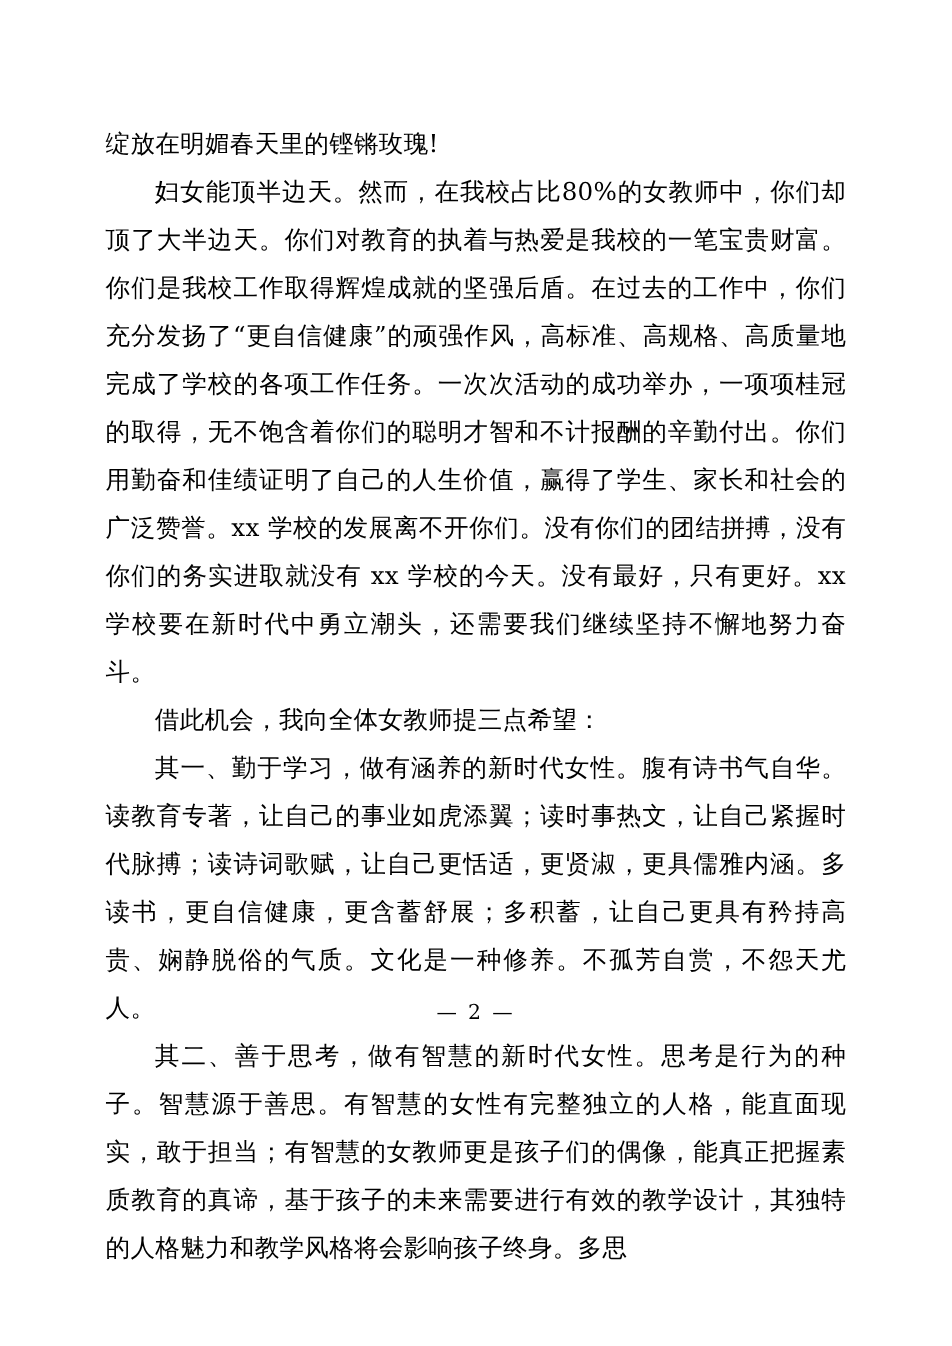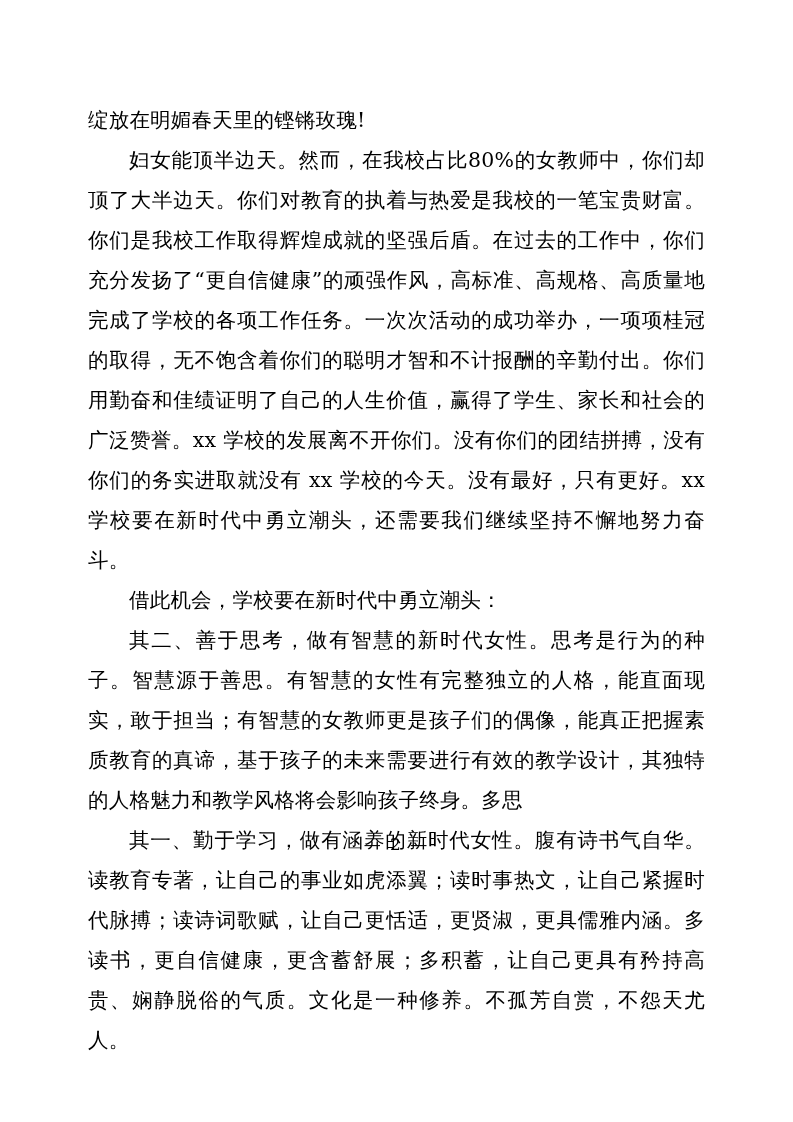--- a/index.html
+++ b/index.html
@@ -50,18 +50,18 @@
     letter-spacing: 2px;
   }
 </style>
 </head>
 <body>
 
 <div class="page">
   <div class="doc-body">
     <p class="para no-indent">绽放在明媚春天里的铿锵玫瑰!</p>
     <p class="para">妇女能顶半边天。然而，在我校占比80%的女教师中，你们却顶了大半边天。你们对教育的执着与热爱是我校的一笔宝贵财富。你们是我校工作取得辉煌成就的坚强后盾。在过去的工作中，你们充分发扬了“更自信健康”的顽强作风，高标准、高规格、高质量地完成了学校的各项工作任务。一次次活动的成功举办，一项项桂冠的取得，无不饱含着你们的聪明才智和不计报酬的辛勤付出。你们用勤奋和佳绩证明了自己的人生价值，赢得了学生、家长和社会的广泛赞誉。xx 学校的发展离不开你们。没有你们的团结拼搏，没有你们的务实进取就没有 xx 学校的今天。没有最好，只有更好。xx 学校要在新时代中勇立潮头，还需要我们继续坚持不懈地努力奋斗。</p>
-    <p class="para">借此机会，学校要在新时代中勇立潮头：</p>
+    <p class="para">借此机会，我向全体女教师提三点希望：</p>
+    <p class="para">其一、勤于学习，做有涵养的新时代女性。腹有诗书气自华。读教育专著，让自己的事业如虎添翼；读时事热文，让自己紧握时代脉搏；读诗词歌赋，让自己更恬适，更贤淑，更具儒雅内涵。多读书，更自信健康，更含蓄舒展；多积蓄，让自己更具有矜持高贵、娴静脱俗的气质。文化是一种修养。不孤芳自赏，不怨天尤人。</p>
     <p class="para">其二、善于思考，做有智慧的新时代女性。思考是行为的种子。智慧源于善思。有智慧的女性有完整独立的人格，能直面现实，敢于担当；有智慧的女教师更是孩子们的偶像，能真正把握素质教育的真谛，基于孩子的未来需要进行有效的教学设计，其独特的人格魅力和教学风格将会影响孩子终身。多思</p>
-    <p class="para">其一、勤于学习，做有涵养的新时代女性。腹有诗书气自华。读教育专著，让自己的事业如虎添翼；读时事热文，让自己紧握时代脉搏；读诗词歌赋，让自己更恬适，更贤淑，更具儒雅内涵。多读书，更自信健康，更含蓄舒展；多积蓄，让自己更具有矜持高贵、娴静脱俗的气质。文化是一种修养。不孤芳自赏，不怨天尤人。</p>
   </div>
   <div class="footer">— 2 —</div>
 </div>
 
 </body></html>

